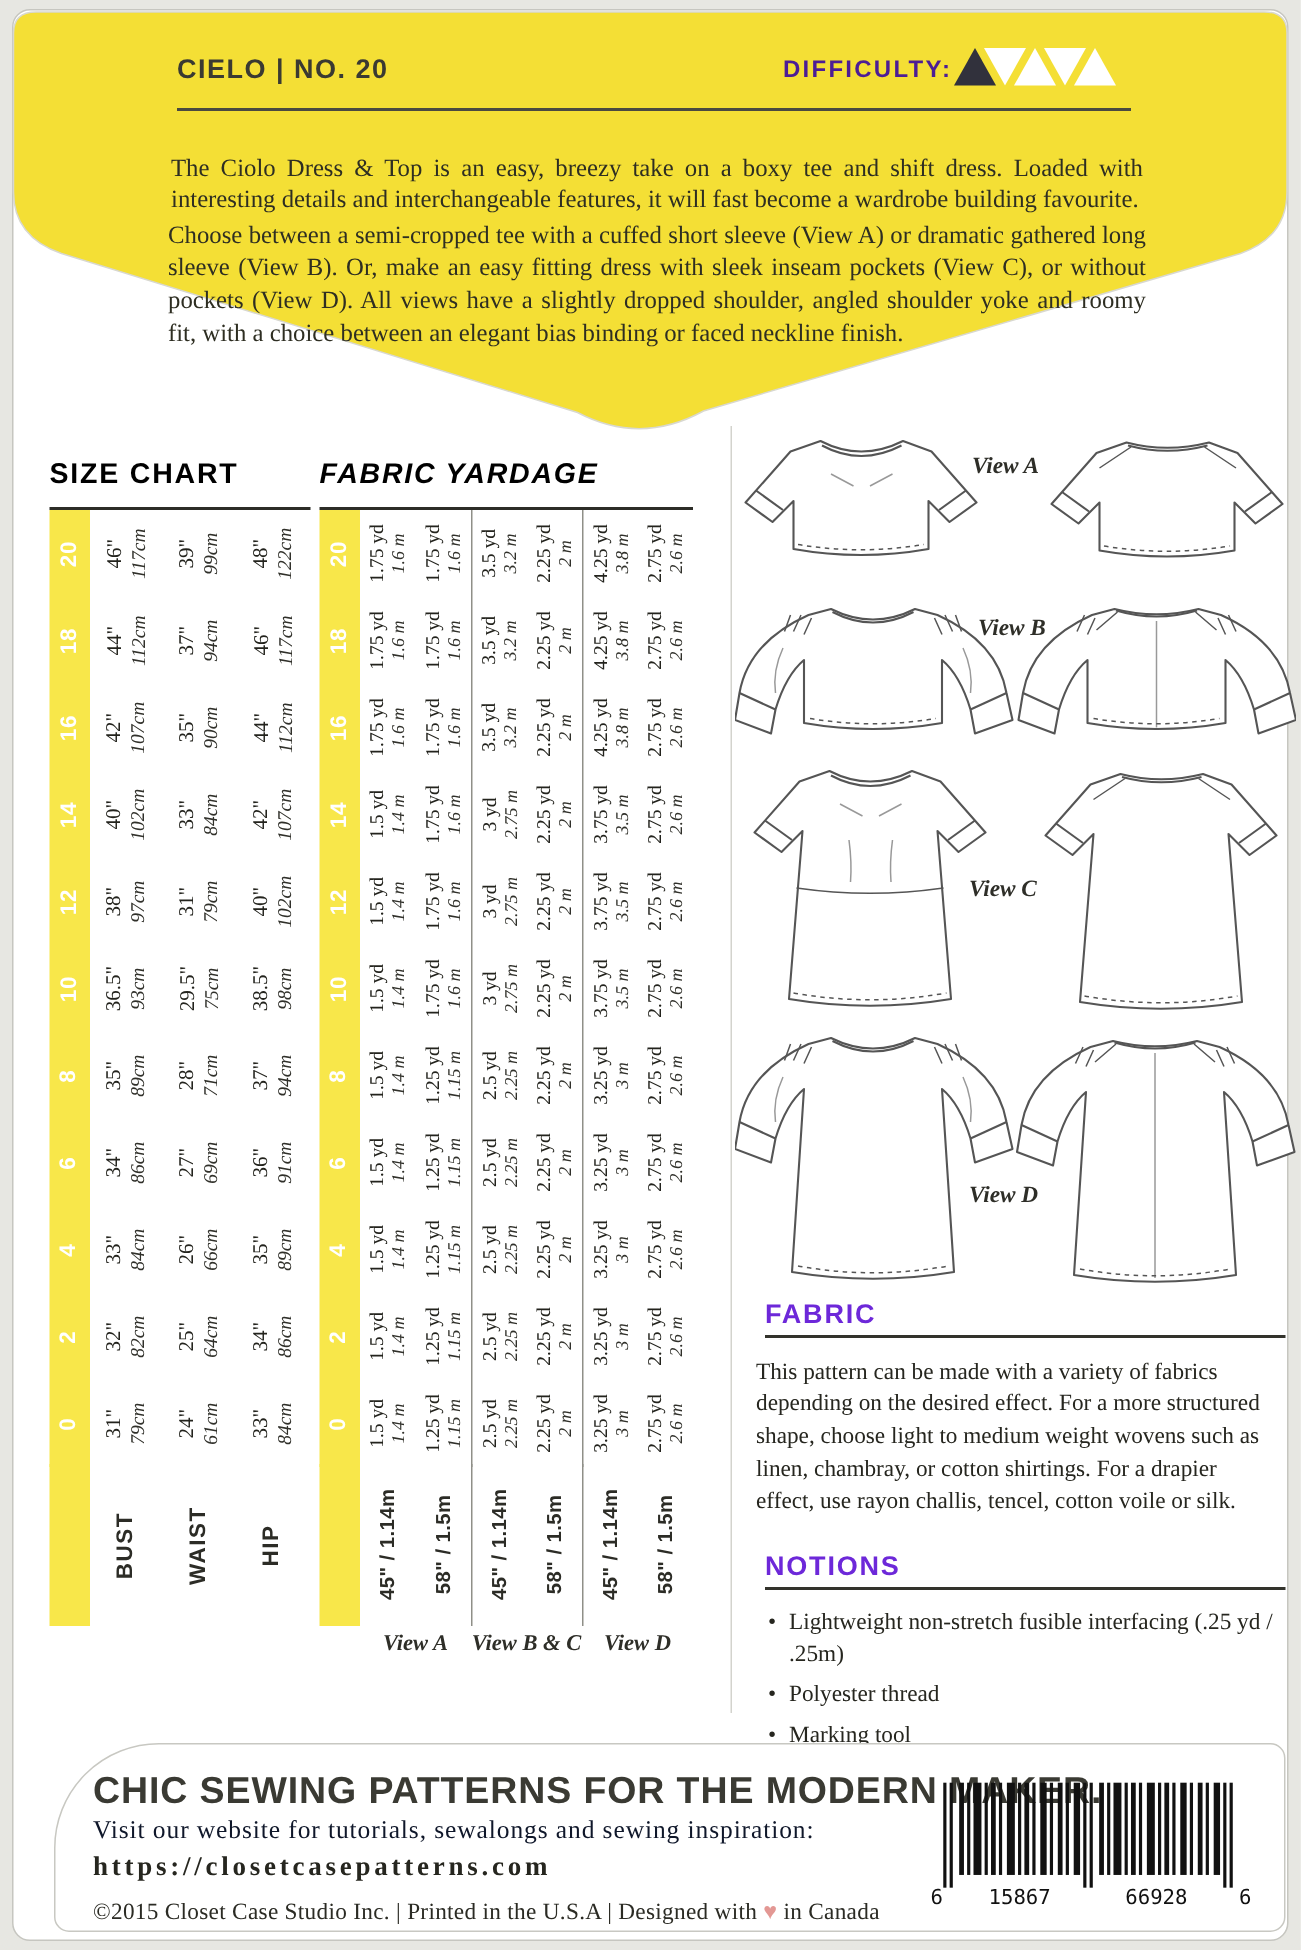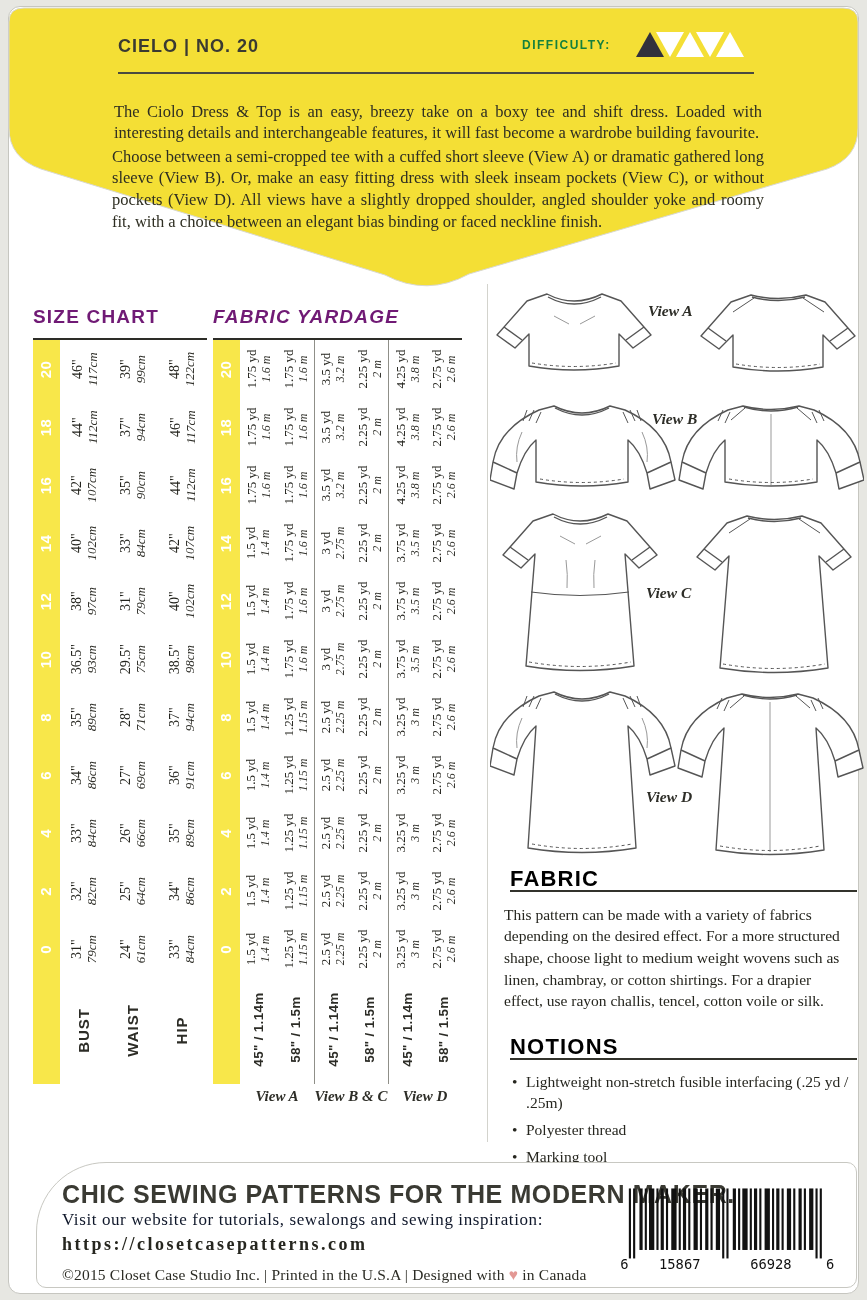--- a/index.html
+++ b/index.html
@@ -6,34 +6,34 @@
   .page{position:relative;width:867px;height:1300px;overflow:hidden;
         font-family:"Liberation Sans",sans-serif;background:#e7e7e2;}
   .envelope{position:absolute;left:8px;top:6px;right:8px;bottom:6px;background:#fff;
             border:1px solid #c6c6c0;border-radius:12px;}
   .abs{position:absolute;}
   .serif{font-family:"Liberation Serif",serif;}
 
   
   .flap-svg{left:0;top:0;}
   .hdr-title{left:118px;top:36px;font-weight:bold;font-size:18px;letter-spacing:1px;color:#3a3a32;}
-  .hdr-diff{left:522px;top:38px;font-weight:bold;font-size:12px;letter-spacing:1.5px;color:#15803d;}
+  .hdr-diff{left:522px;top:38px;font-weight:bold;font-size:16px;letter-spacing:1.5px;color:#4c1d95;}
   .tri-row{left:636px;top:32px;display:flex;align-items:flex-start;}
   .tri{width:0;height:0;border-left:14px solid transparent;border-right:14px solid transparent;}
   .tri.up{border-bottom:25px solid #fff;}
   .tri.down{border-top:25px solid #fff;}
   .tri.up.filled{border-bottom-color:#31313c;}
   .tri + .tri{margin-left:-8px;}
   .hdr-rule{left:118px;top:72px;width:636px;height:2px;background:#4a4a40;}
   .desc{color:#2e2e22;font-size:16.5px;line-height:1.33;text-align:justify;}
   .desc1{left:114px;top:84px;width:648px;}
   .desc2{left:112px;top:129px;width:652px;}
 
   
-  .tbl-title{font-weight:bold;font-size:19px;letter-spacing:1.2px;color:#701a75;}
+  .tbl-title{font-weight:bold;font-size:19px;letter-spacing:1.2px;color:#000000;}
 
   
   .grid{display:grid;border-top:2px solid #2d2d28;}
   .size-grid,.size-lbl-grid{grid-template-columns:27px 49px 49px 49px;}
   .yard-grid,.yard-lbl-grid{grid-template-columns:27px 37px 37px 37px 37px 37px 37px;}
   .size-grid,.yard-grid{grid-auto-rows:58px;}
   .size-lbl-grid,.yard-lbl-grid{grid-auto-rows:108px;border-top:none;}
   .cell{display:flex;align-items:center;justify-content:center;overflow:visible;}
   .band{background:#f8e74a;}
   .v{transform:rotate(-90deg);white-space:nowrap;text-align:center;line-height:1.12;flex:none;}
@@ -46,21 +46,21 @@
   .rowlbl{font-weight:bold;font-size:15px;letter-spacing:1px;color:#2c2c26;}
   .widlbl{font-weight:bold;font-size:13.5px;letter-spacing:.3px;color:#2c2c26;}
   .viewlbls{left:213px;top:1088px;width:249px;display:flex;padding-left:27px;box-sizing:border-box;}
   .viewlbls span{width:74px;text-align:center;font-family:"Liberation Serif",serif;
                  font-style:italic;font-weight:bold;font-size:15px;color:#2e2e28;}
 
   
   .vdiv{left:487px;top:284px;width:1px;height:858px;background:#d3d3cd;}
   .viewlabel{font-family:"Liberation Serif",serif;font-style:italic;font-weight:bold;
              font-size:15.5px;color:#2e2e28;}
-  .sec-title{font-weight:bold;font-size:22px;letter-spacing:1.2px;color:#000000;}
+  .sec-title{font-weight:bold;font-size:18px;letter-spacing:1.2px;color:#6d28d9;}
   .sec-rule{height:2px;background:#33332c;}
   .sec-text{font-family:"Liberation Serif",serif;font-size:15.5px;line-height:1.4;color:#26261f;}
   .notion-list{margin:0;padding:0;list-style:none;}
   .notion-list li{font-family:"Liberation Serif",serif;font-size:15.5px;line-height:1.35;
                   color:#26261f;padding-left:16px;position:relative;margin-bottom:6px;}
   .notion-list li::before{content:"•";position:absolute;left:2px;top:0;color:#26261f;}
 
   
   .footer-panel{left:36px;top:1162px;right:10px;bottom:12px;background:#fff;
                 border:1.5px solid #c8c8c2;border-radius:70px 10px 10px 10px;}

